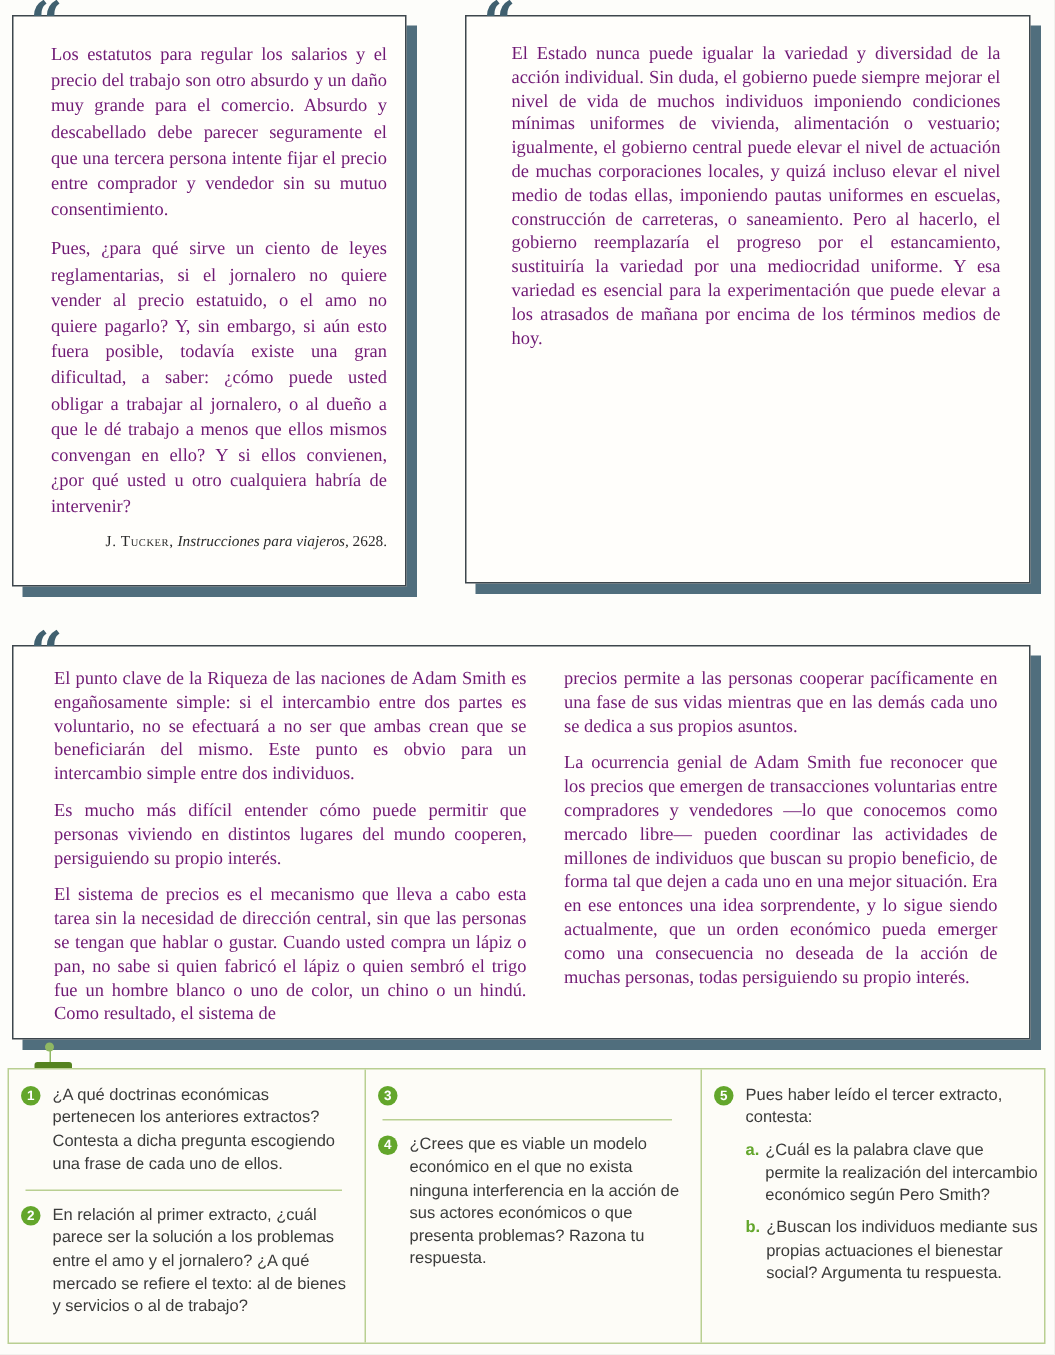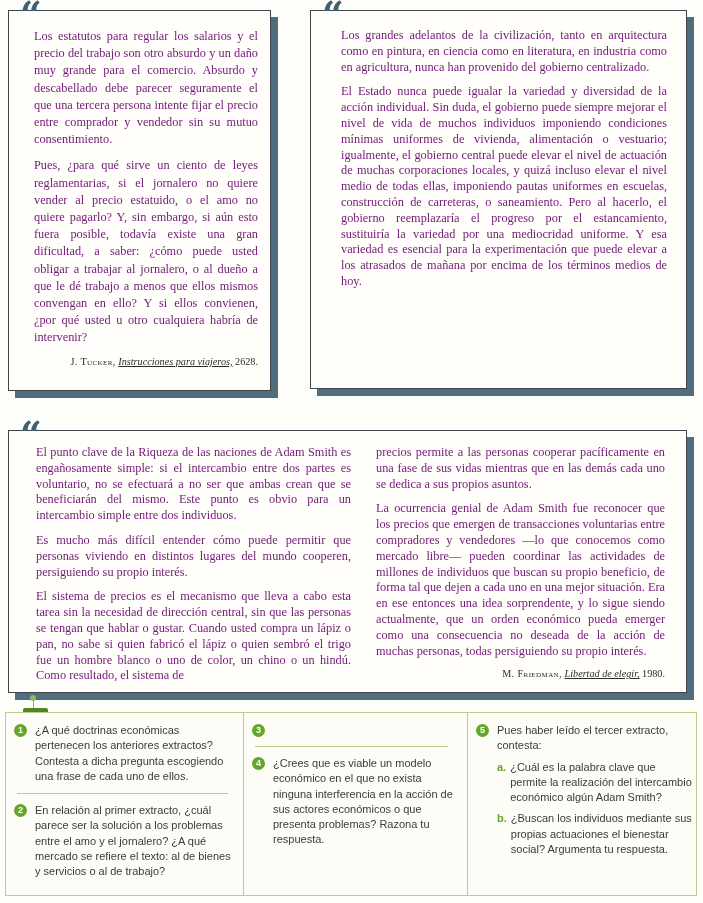--- a/index.html
+++ b/index.html
@@ -20,21 +20,21 @@
   }
   .qbox p{
     font-size:12.3px;line-height:17.2px;color:#701a75;
     text-align:justify;margin:0 0 9px 0;
   }
   .qbox.tight p{line-height:15.8px;}
   .attribution{
     text-align:right;font-size:10.2px;color:#2b2b2b;margin-top:5px;
   }
   .attribution .sc{font-variant:small-caps;letter-spacing:.4px;}
-  .attribution .it{font-style:italic;text-decoration:underline;}
+  .attribution .it{font-style:italic;}
   #box1{left:8px;top:10px;width:263px;height:381px;padding:17px 12px 8px 25px;}
   #box2{left:310px;top:10px;width:377px;height:379px;padding:17px 19px 8px 30px;}
   #box3{left:8px;top:430px;width:679px;height:263px;}
   #box3 .col{position:absolute;top:14px;}
   #box3 .col1{left:27px;width:315px;}
   #box3 .col2{left:367px;width:289px;}
   
   .connector-line{position:absolute;left:33px;top:698px;width:1px;height:14px;background:#8fb863;}
   .connector-dot{position:absolute;left:30px;top:695px;width:6px;height:6px;border-radius:50%;background:#8fb863;}
   .connector-dash{position:absolute;left:23px;top:708px;width:25px;height:7px;background:#55831f;border-radius:2px;}
@@ -68,35 +68,33 @@
 
   <div class="qbox" id="box1">
     <span class="quote-mark">“</span>
     <p>Los estatutos para regular los salarios y el precio del trabajo son otro absurdo y un daño muy grande para el comercio. Absurdo y descabellado debe parecer seguramente el que una tercera persona intente fijar el precio entre comprador y vendedor sin su mutuo consentimiento.</p>
     <p>Pues, ¿para qué sirve un ciento de leyes reglamentarias, si el jornalero no quiere vender al precio estatuido, o el amo no quiere pagarlo? Y, sin embargo, si aún esto fuera posible, todavía existe una gran dificultad, a saber: ¿cómo puede usted obligar a trabajar al jornalero, o al dueño a que le dé trabajo a menos que ellos mismos convengan en ello? Y si ellos convienen, ¿por qué usted u otro cualquiera habría de intervenir?</p>
     <div class="attribution"><span class="sc">J. Tucker,</span> <span class="it">Instrucciones para viajeros,</span> <span>2628.</span></div>
   </div>
 
   <div class="qbox tight" id="box2">
     <span class="quote-mark">“</span>
-    <p>Los grandes adelantos de la civilización, tanto en arquitectura como en pintura, en ciencia como en literatura, en industria como en agricultura, nunca han provenido del gobierno centralizado.</p>
     <p>El Estado nunca puede igualar la variedad y diversidad de la acción individual. Sin duda, el gobierno puede siempre mejorar el nivel de vida de muchos individuos imponiendo condiciones mínimas uniformes de vivienda, alimentación o vestuario; igualmente, el gobierno central puede elevar el nivel de actuación de muchas corporaciones locales, y quizá incluso elevar el nivel medio de todas ellas, imponiendo pautas uniformes en escuelas, construcción de carreteras, o saneamiento. Pero al hacerlo, el gobierno reemplazaría el progreso por el estancamiento, sustituiría la variedad por una mediocridad uniforme. Y esa variedad es esencial para la experimentación que puede elevar a los atrasados de mañana por encima de los términos medios de hoy.</p>
   </div>
 
   <div class="qbox tight" id="box3">
     <span class="quote-mark">“</span>
     <div class="col col1">
       <p><span>El punto clave de la </span><span class="it">Riqueza de las naciones</span><span> de Adam Smith es engañosamente simple: si el intercambio entre dos partes es voluntario, no se efectuará a no ser que ambas crean que se beneficiarán del mismo. Este punto es obvio para un intercambio simple entre dos individuos.</span></p>
       <p>Es mucho más difícil entender cómo puede permitir que personas viviendo en distintos lugares del mundo cooperen, persiguiendo su propio interés.</p>
       <p>El sistema de precios es el mecanismo que lleva a cabo esta tarea sin la necesidad de dirección central, sin que las personas se tengan que hablar o gustar. Cuando usted compra un lápiz o pan, no sabe si quien fabricó el lápiz o quien sembró el trigo fue un hombre blanco o uno de color, un chino o un hindú. Como resultado, el sistema de</p>
     </div>
     <div class="col col2">
       <p>precios permite a las personas cooperar pacíficamente en una fase de sus vidas mientras que en las demás cada uno se dedica a sus propios asuntos.</p>
       <p>La ocurrencia genial de Adam Smith fue reconocer que los precios que emergen de transacciones voluntarias entre compradores y vendedores —lo que conocemos como mercado libre— pueden coordinar las actividades de millones de individuos que buscan su propio beneficio, de forma tal que dejen a cada uno en una mejor situación. Era en ese entonces una idea sorprendente, y lo sigue siendo actualmente, que un orden económico pueda emerger como una consecuencia no deseada de la acción de muchas personas, todas persiguiendo su propio interés.</p>
-      <div class="attribution"><span class="sc">M. Friedman,</span> <span class="it">Libertad de elegir,</span> <span>1980.</span></div>
     </div>
   </div>
 
   <div class="connector-dot"></div>
   <div class="connector-line"></div>
   <div class="connector-dash"></div>
 
   <div class="panel">
     <div class="sep sep1"></div>
     <div class="sep sep2"></div>
@@ -124,21 +122,21 @@
       </div>
     </div>
 
     <div class="qcol qcol3">
       <div class="q-item">
         <span class="q-num">5</span>
         <span>Pues haber leído el tercer extracto, contesta:</span>
       </div>
       <div class="q-part">
         <span class="q-part-label">a.</span>
-        <span>¿Cuál es la palabra clave que permite la realización del intercambio económico algún Adam Smith?</span>
+        <span>¿Cuál es la palabra clave que permite la realización del intercambio económico según Pero Smith?</span>
       </div>
       <div class="q-part">
         <span class="q-part-label">b.</span>
         <span>¿Buscan los individuos mediante sus propias actuaciones el bienestar social? Argumenta tu respuesta.</span>
       </div>
     </div>
   </div>
 
 </div>
 

